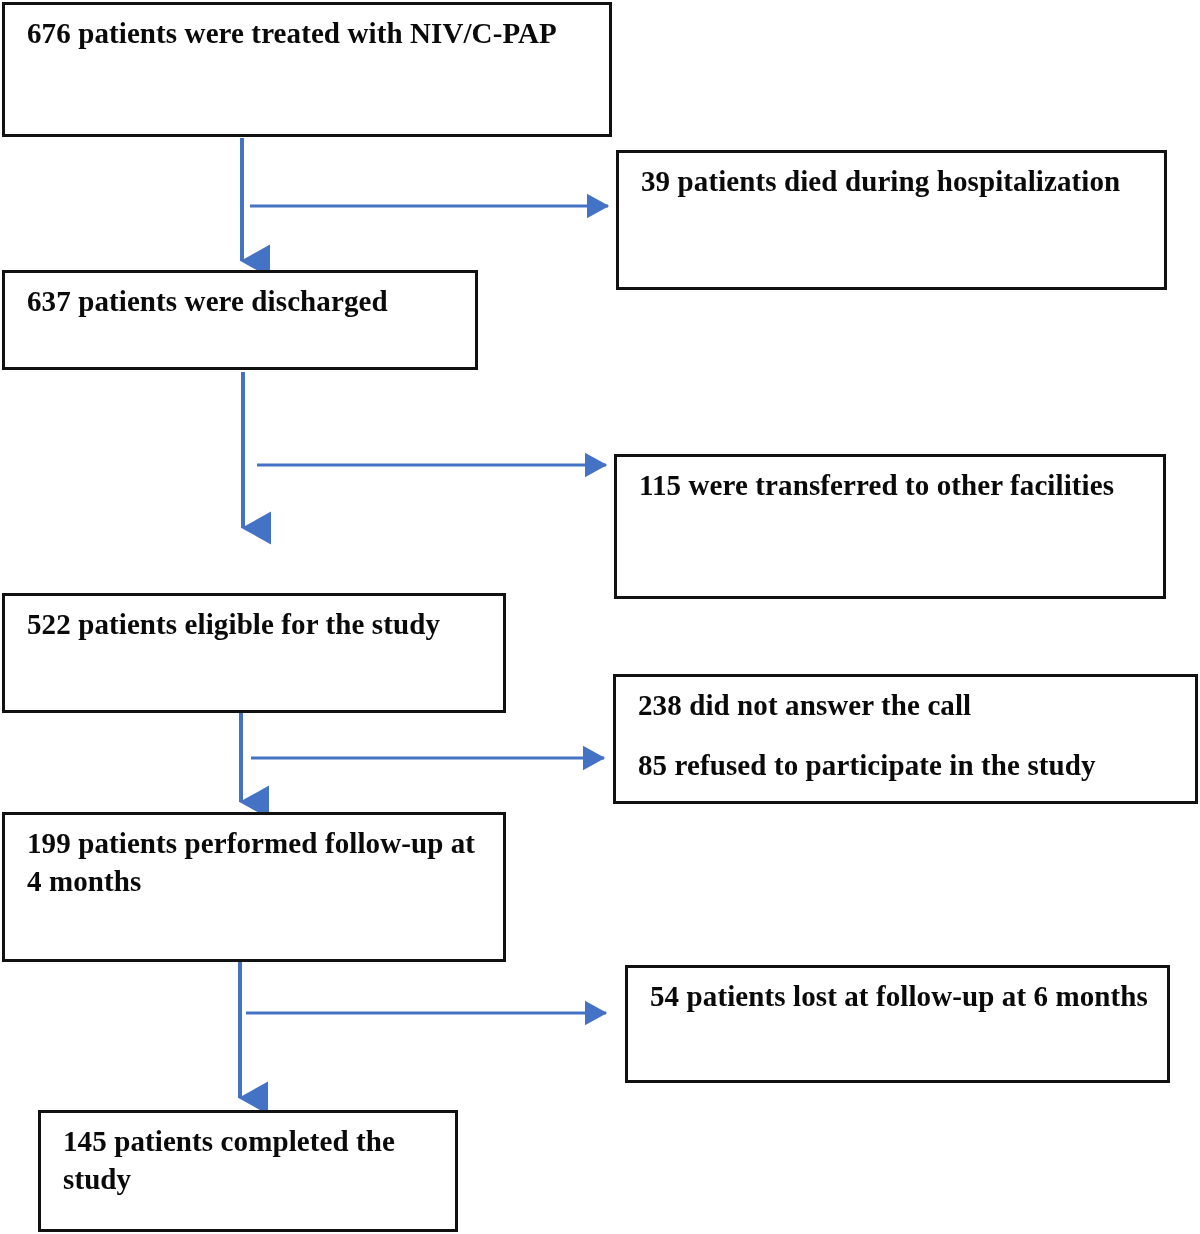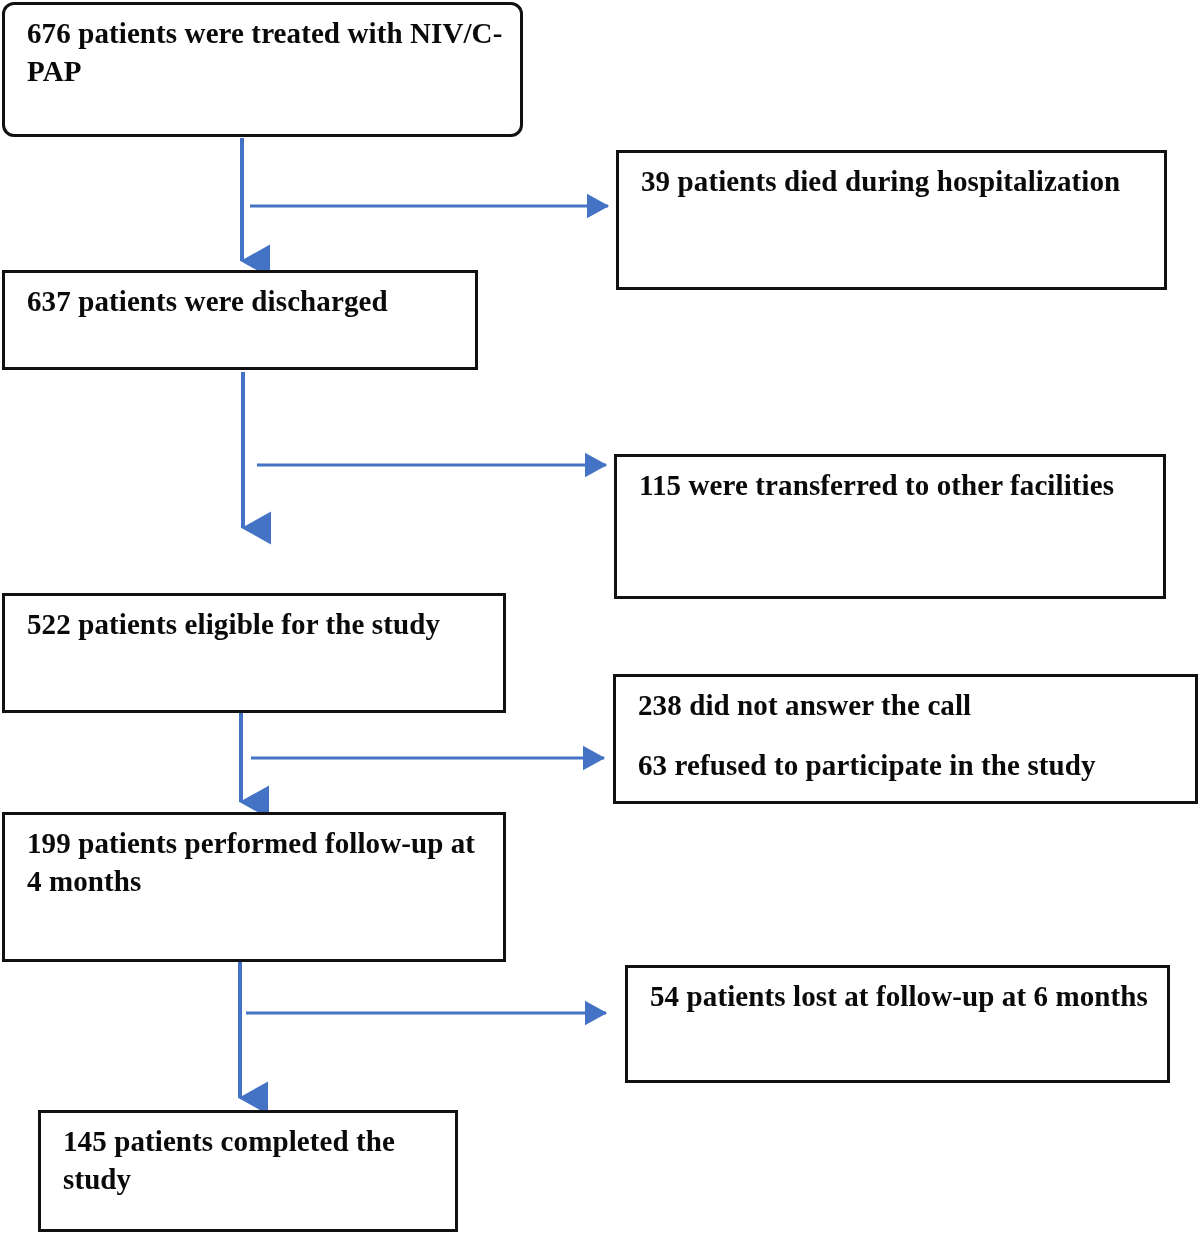--- a/index.html
+++ b/index.html
@@ -85,21 +85,21 @@
 
     <g>
       <line x1="240" y1="938" x2="240" y2="1098" stroke="#4472C4" stroke-width="4" marker-end="url(#arrowDown)"></line>
     </g>
 
     <g>
       <line x1="246" y1="1013" x2="606" y2="1013" stroke="#4472C4" stroke-width="3" marker-end="url(#arrowRight)"></line>
     </g>
   </svg>
 
-  <div class="node" style="left:2px; top:2px; width:521px; height:135px;border-radius:12px;">
+  <div class="node" style="left:2px; top:2px; width:610px; height:135px;">
     <div class="line">676 patients were treated with NIV/C-PAP</div>
   </div>
 
   <div class="node" style="left:616px; top:150px; width:551px; height:140px;">
     <div class="line">39 patients died during hospitalization</div>
   </div>
 
   <div class="node" style="left:2px; top:270px; width:476px; height:100px;">
     <div class="line">637 patients were discharged</div>
   </div>
@@ -107,21 +107,21 @@
   <div class="node" style="left:614px; top:430px; width:552px; height:145px;margin-top:24px;">
     <div class="line">115 were transferred to other facilities</div>
   </div>
 
   <div class="node" style="left:2px; top:546px; width:504px; height:120px;margin-top:47px;">
     <div class="line">522 patients eligible for the study</div>
   </div>
 
   <div class="node" style="left:613px; top:674px; width:585px; height:130px;">
     <div class="line">238 did not answer the call</div>
-    <div class="line gap">63 refused to participate in the study</div>
+    <div class="line gap">85 refused to participate in the study</div>
   </div>
 
   <div class="node" style="left:2px; top:812px; width:504px; height:150px;">
     <div class="line">199 patients performed follow-up at 4 months</div>
   </div>
 
   <div class="node" style="left:625px; top:965px; width:545px; height:118px;">
     <div class="line">54 patients lost at follow-up at 6 months</div>
   </div>
 

